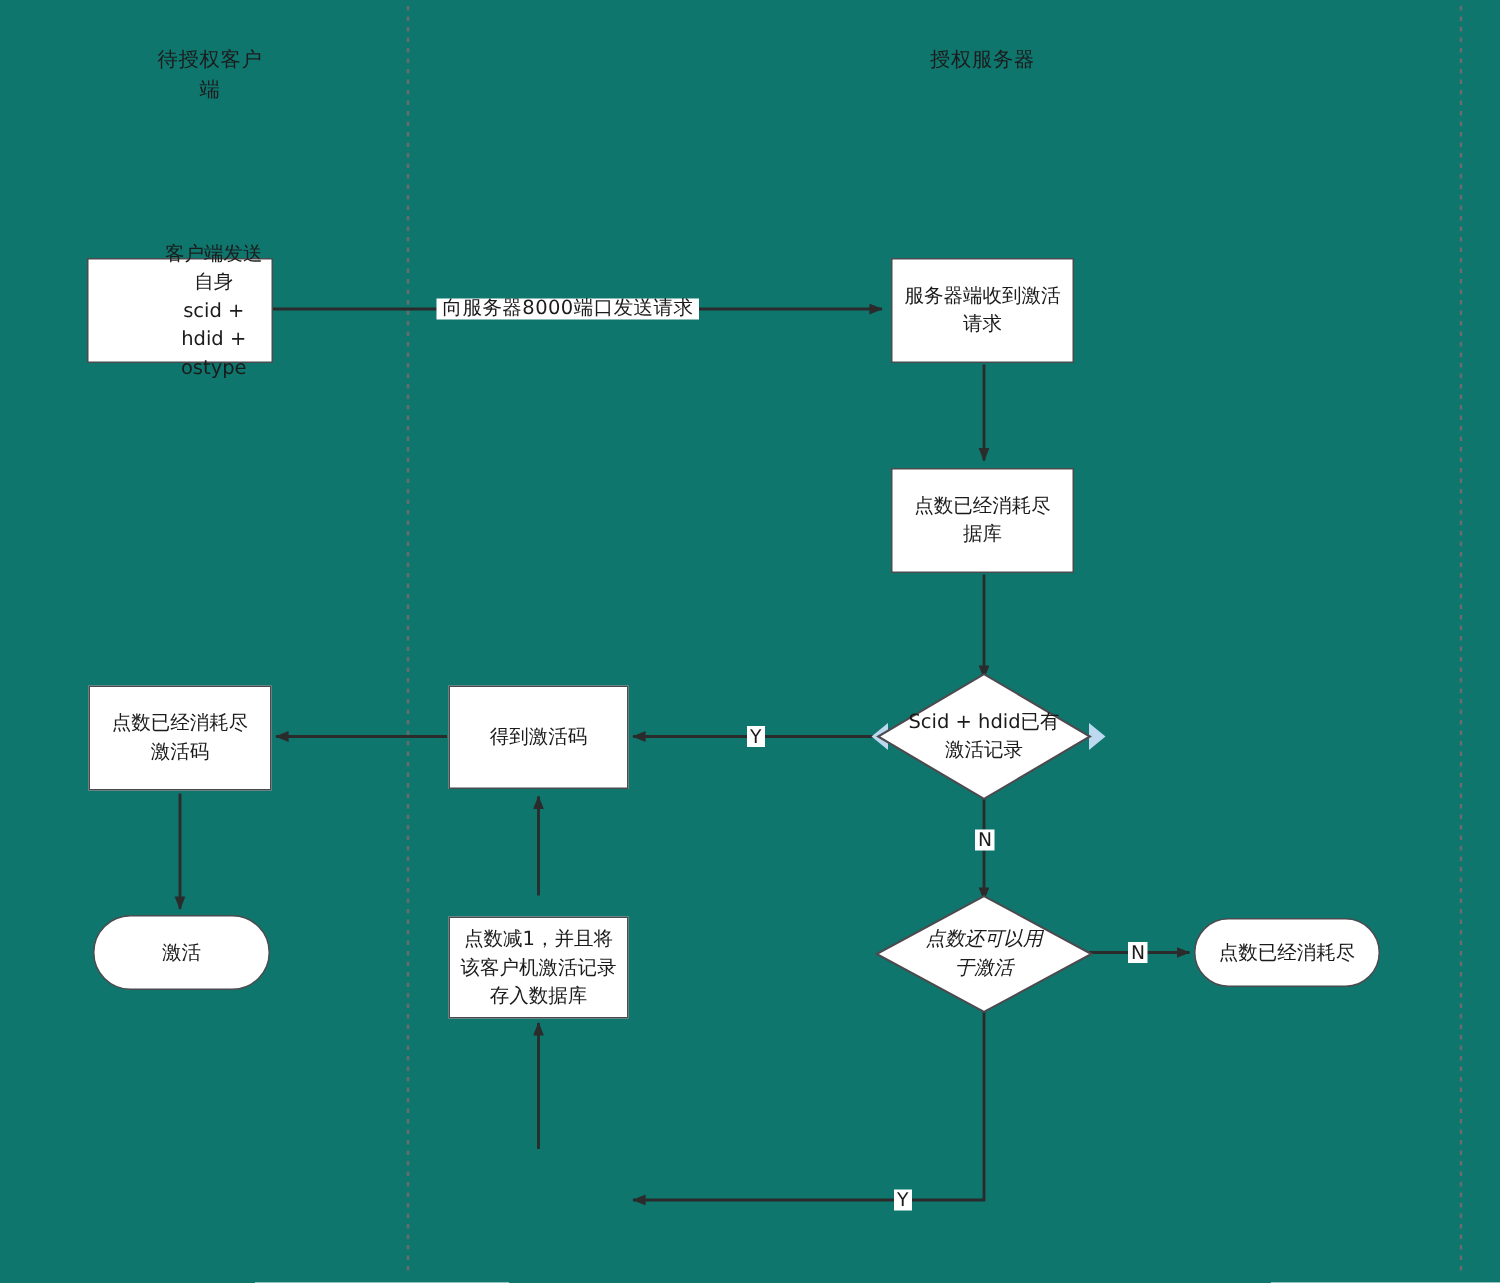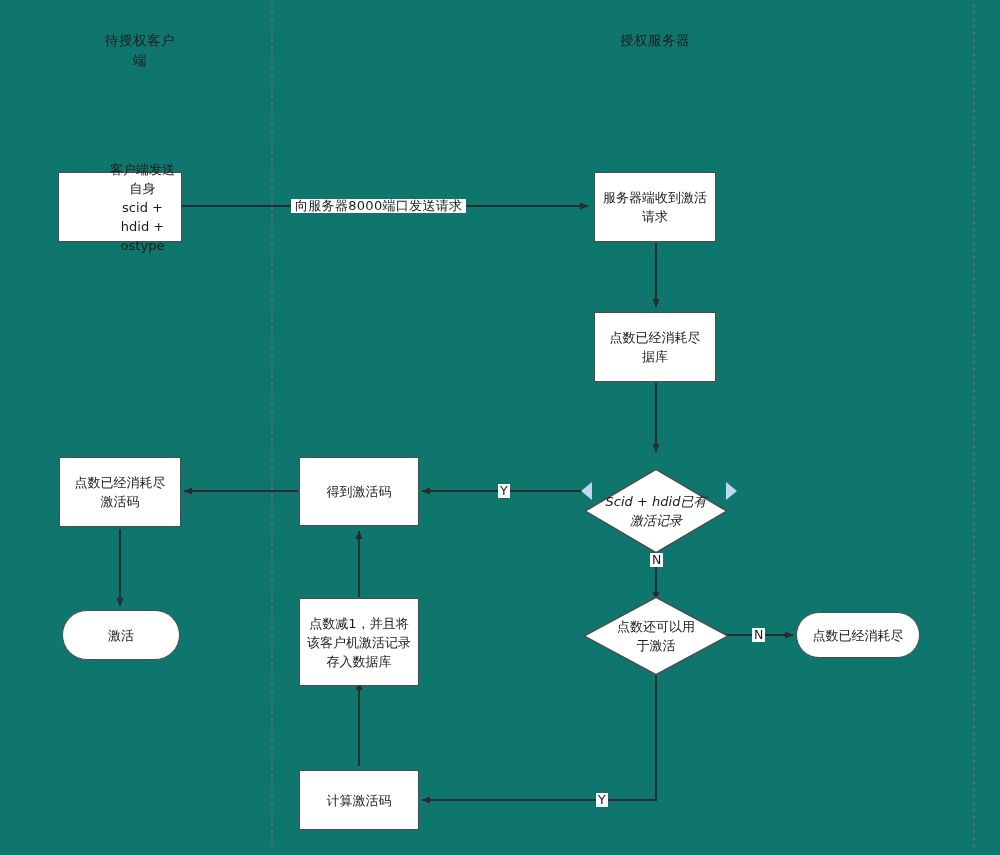--- a/index.html
+++ b/index.html
@@ -173,62 +173,59 @@
   <div class="node rect" style="left:594px; top:172px; width:122px; height:70px;">
     <span class="txt">服务器端收到激活
 请求</span>
   </div>
 
   <div class="node rect" style="left:594px; top:312px; width:122px; height:70px;">
     <span class="txt">点数已经消耗尽
 据库</span>
   </div>
 
-  <div class="diamond" style="left:584px; top:468px; width:144px; height:86px;font-style:italic;">
+  <div class="diamond" style="left:584px; top:448px; width:144px; height:86px;">
     <svg class="shape" viewBox="0 0 144 86" preserveAspectRatio="none">
       <polygon points="72,1.4 142.6,43 72,84.6 1.4,43" fill="#ffffff" stroke="#4b4b4f" stroke-width="1.4"></polygon>
     </svg>
     <span class="txt">Scid + hdid已有
 激活记录</span>
   </div>
 
   <div class="node rect" style="left:299px; top:457px; width:120px; height:69px;">
     <span class="txt">得到激活码</span>
   </div>
 
   <div class="node rect" style="left:59px; top:457px; width:122px; height:70px;">
     <span class="txt">点数已经消耗尽
 激活码</span>
   </div>
 
   <div class="node stadium" style="left:62px; top:610px; width:118px; height:50px;">
     <span class="txt">激活</span>
   </div>
 
-  <div class="diamond" style="left:583px; top:596px; width:146px; height:80px;">
+  <div class="diamond" style="left:583px; top:596px; width:146px; height:80px;font-style:italic;">
     <svg class="shape" viewBox="0 0 146 80" preserveAspectRatio="none">
       <polygon points="73,1.4 144.6,40 73,78.6 1.4,40" fill="#ffffff" stroke="#4b4b4f" stroke-width="1.4"></polygon>
     </svg>
     <span class="txt">点数还可以用
 于激活</span>
   </div>
 
   <div class="node stadium" style="left:796px; top:612px; width:124px; height:46px;">
     <span class="txt">点数已经消耗尽</span>
   </div>
 
-  <div class="node rect" style="left:299px; top:598px; width:120px; height:88px;">
+  <div class="node rect" style="left:299px; top:611px; width:120px; height:68px;">
     <span class="txt">点数减1，并且将
 该客户机激活记录
 存入数据库</span>
   </div>
 
-  <div class="node rect" style="left:299px; top:770px; width:120px; height:60px;">
-    <span class="txt">计算激活码</span>
-  </div>
 
   <div class="edge-label cn" style="left:291px; top:199px;">向服务器8000端口发送请求</div>
 
   <div class="edge-label" style="left:498px; top:484px;">Y</div>
 
   <div class="edge-label" style="left:650px; top:553px;">N</div>
 
   <div class="edge-label" style="left:752px; top:628px;">N</div>
 
   <div class="edge-label" style="left:596px; top:793px;">Y</div>

